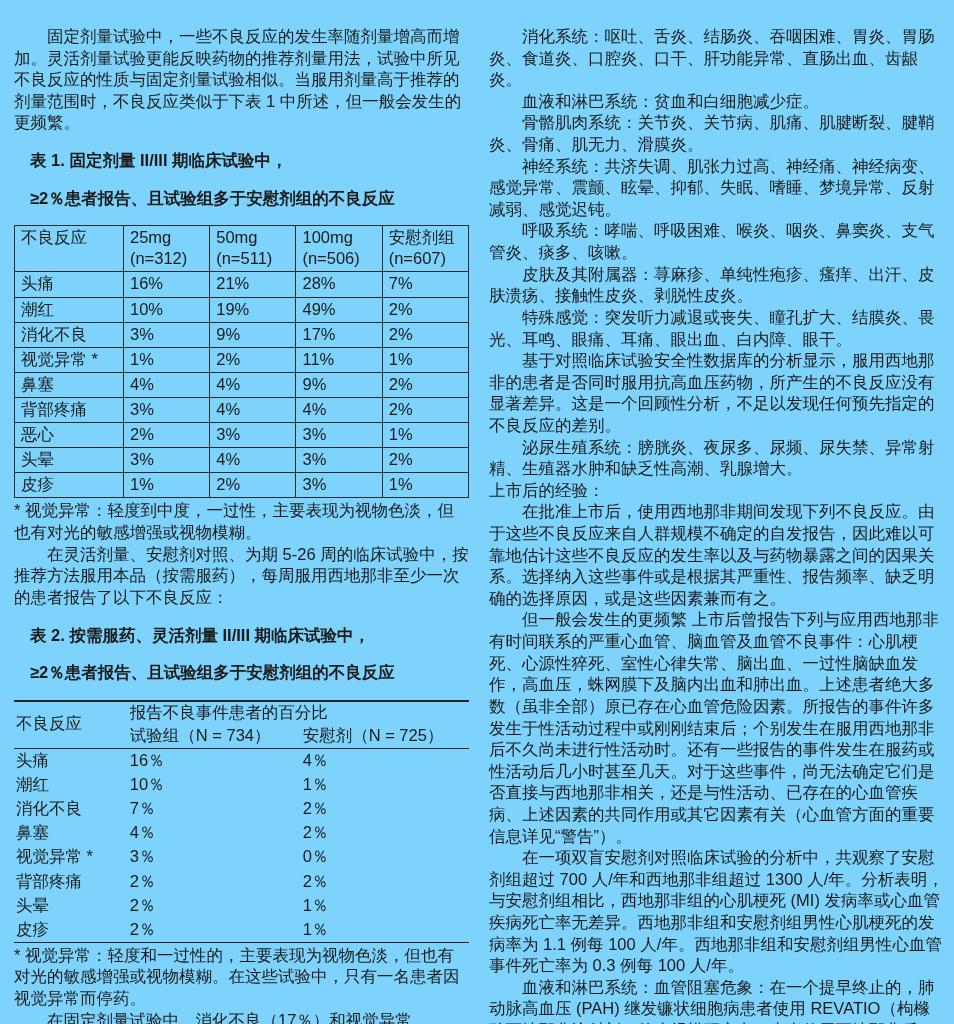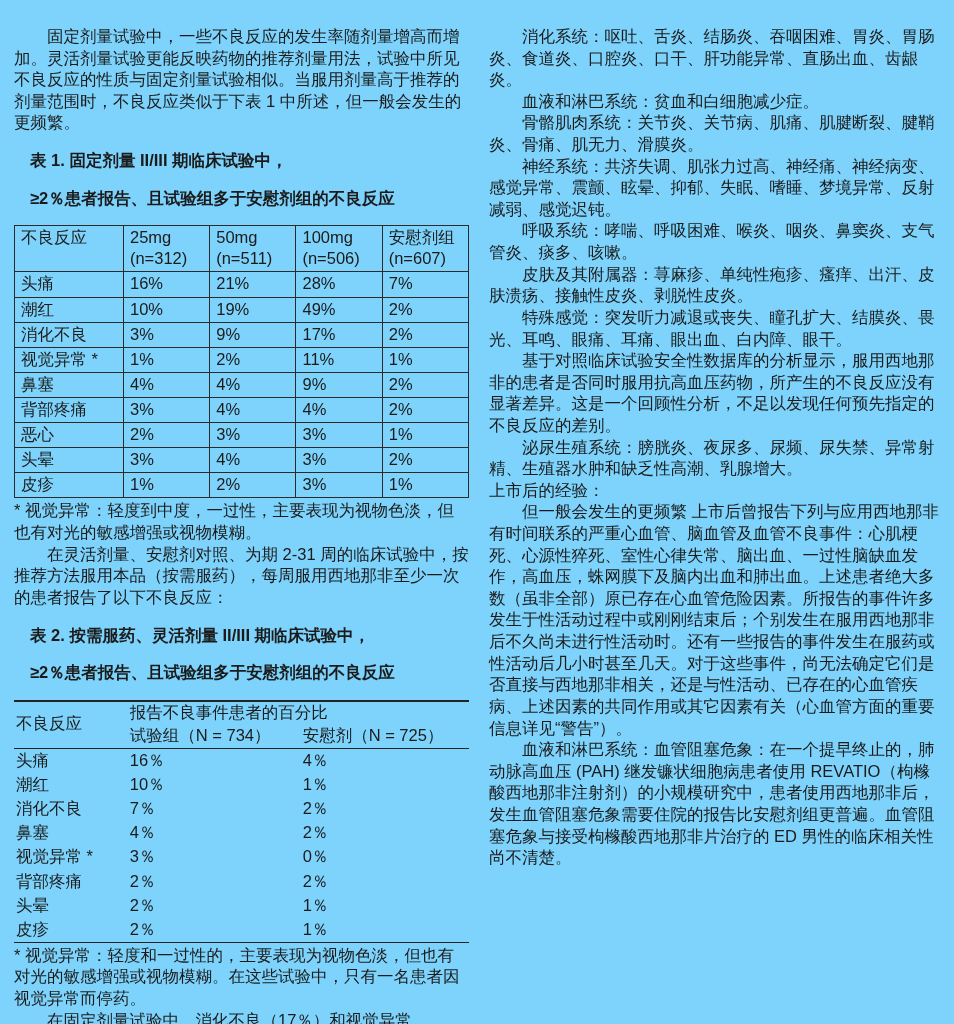--- a/index.html
+++ b/index.html
@@ -124,21 +124,21 @@
             <td>1%</td>
             <td>2%</td>
             <td>3%</td>
             <td>1%</td>
           </tr>
       </tbody>
     </table>
 
     <p class="flush">* 视觉异常：轻度到中度，一过性，主要表现为视物色淡，但也有对光的敏感增强或视物模糊。</p>
 
-    <p>在灵活剂量、安慰剂对照、为期 2-31 周的临床试验中，按推荐方法服用本品（按需服药），每周服用西地那非至少一次的患者报告了以下不良反应：</p>
+    <p>在灵活剂量、安慰剂对照、为期 5-26 周的临床试验中，按推荐方法服用本品（按需服药），每周服用西地那非至少一次的患者报告了以下不良反应：</p>
 
     <p class="tbl-title">表 2. 按需服药、灵活剂量 II/III 期临床试验中，</p>
     <p class="tbl-title">≥2％患者报告、且试验组多于安慰剂组的不良反应</p>
 
     <table class="t2">
       <colgroup>
           <col class="c0">
           <col class="c1">
           <col class="c2">
         </colgroup>
@@ -205,18 +205,20 @@
     <p>消化系统：呕吐、舌炎、结肠炎、吞咽困难、胃炎、胃肠炎、食道炎、口腔炎、口干、肝功能异常、直肠出血、齿龈炎。</p>
     <p>血液和淋巴系统：贫血和白细胞减少症。</p>
     <p>骨骼肌肉系统：关节炎、关节病、肌痛、肌腱断裂、腱鞘炎、骨痛、肌无力、滑膜炎。</p>
     <p>神经系统：共济失调、肌张力过高、神经痛、神经病变、感觉异常、震颤、眩晕、抑郁、失眠、嗜睡、梦境异常、反射减弱、感觉迟钝。</p>
     <p>呼吸系统：哮喘、呼吸困难、喉炎、咽炎、鼻窦炎、支气管炎、痰多、咳嗽。</p>
     <p>皮肤及其附属器：荨麻疹、单纯性疱疹、瘙痒、出汗、皮肤溃疡、接触性皮炎、剥脱性皮炎。</p>
     <p>特殊感觉：突发听力减退或丧失、瞳孔扩大、结膜炎、畏光、耳鸣、眼痛、耳痛、眼出血、白内障、眼干。</p>
     <p>基于对照临床试验安全性数据库的分析显示，服用西地那非的患者是否同时服用抗高血压药物，所产生的不良反应没有显著差异。这是一个回顾性分析，不足以发现任何预先指定的不良反应的差别。</p>
     <p>泌尿生殖系统：膀胱炎、夜尿多、尿频、尿失禁、异常射精、生殖器水肿和缺乏性高潮、乳腺增大。</p>
     <p class="flush"><b class="lead">上市后的经验：</b></p>
+    <p>在批准上市后，使用西地那非期间发现下列不良反应。由于这些不良反应来自人群规模不确定的自发报告，因此难以可靠地估计这些不良反应的发生率以及与药物暴露之间的因果关系。选择纳入这些事件或是根据其严重性、报告频率、缺乏明确的选择原因，或是这些因素兼而有之。</p>
     <p><b class="lead">但一般会发生的更频繁</b><span> 上市后曾报告下列与应用西地那非有时间联系的严重心血管、脑血管及血管不良事件：心肌梗死、心源性猝死、室性心律失常、脑出血、一过性脑缺血发作，高血压，蛛网膜下及脑内出血和肺出血。上述患者绝大多数（虽非全部）原已存在心血管危险因素。所报告的事件许多发生于性活动过程中或刚刚结束后；个别发生在服用西地那非后不久尚未进行性活动时。还有一些报告的事件发生在服药或性活动后几小时甚至几天。对于这些事件，尚无法确定它们是否直接与西地那非相关，还是与性活动、已存在的心血管疾病、上述因素的共同作用或其它因素有关（心血管方面的重要信息详见“警告”）。</span></p>
+    <p>在一项双盲安慰剂对照临床试验的分析中，共观察了安慰剂组超过 700 人/年和西地那非组超过 1300 人/年。分析表明，与安慰剂组相比，西地那非组的心肌梗死 (MI) 发病率或心血管疾病死亡率无差异。西地那非组和安慰剂组男性心肌梗死的发病率为 1.1 例每 100 人/年。西地那非组和安慰剂组男性心血管事件死亡率为 0.3 例每 100 人/年。</p>
     <p>血液和淋巴系统：血管阻塞危象：在一个提早终止的，肺动脉高血压 (PAH) 继发镰状细胞病患者使用 REVATIO（枸橼酸西地那非注射剂）的小规模研究中，患者使用西地那非后，发生血管阻塞危象需要住院的报告比安慰剂组更普遍。血管阻塞危象与接受枸橼酸西地那非片治疗的 ED 男性的临床相关性尚不清楚。</p>
 
   </div>
 
 </div>
 
 </body></html>

